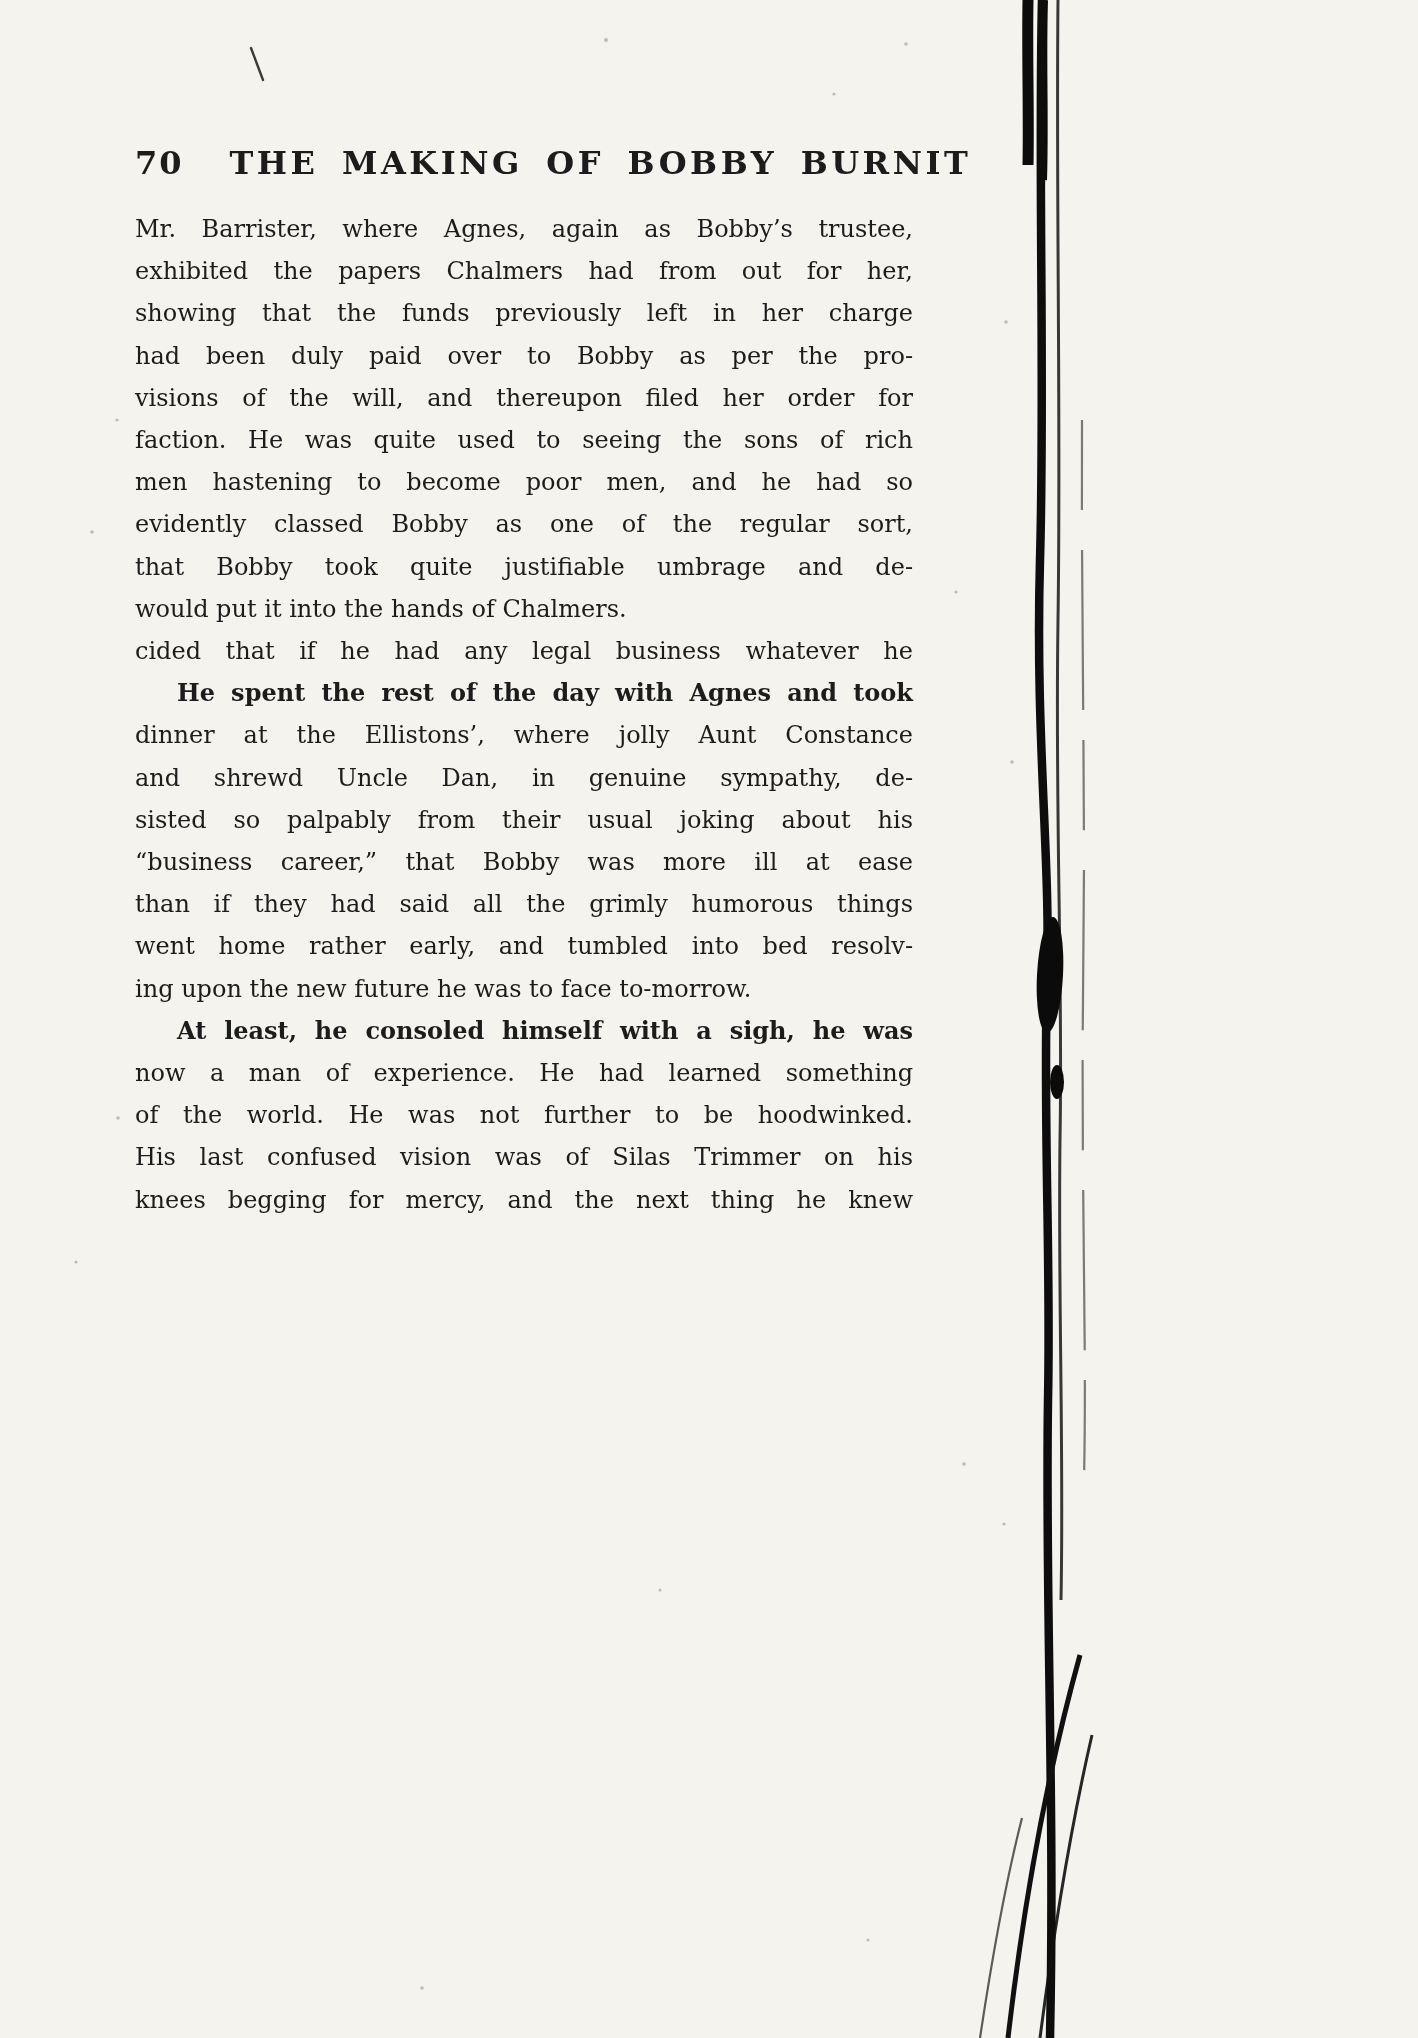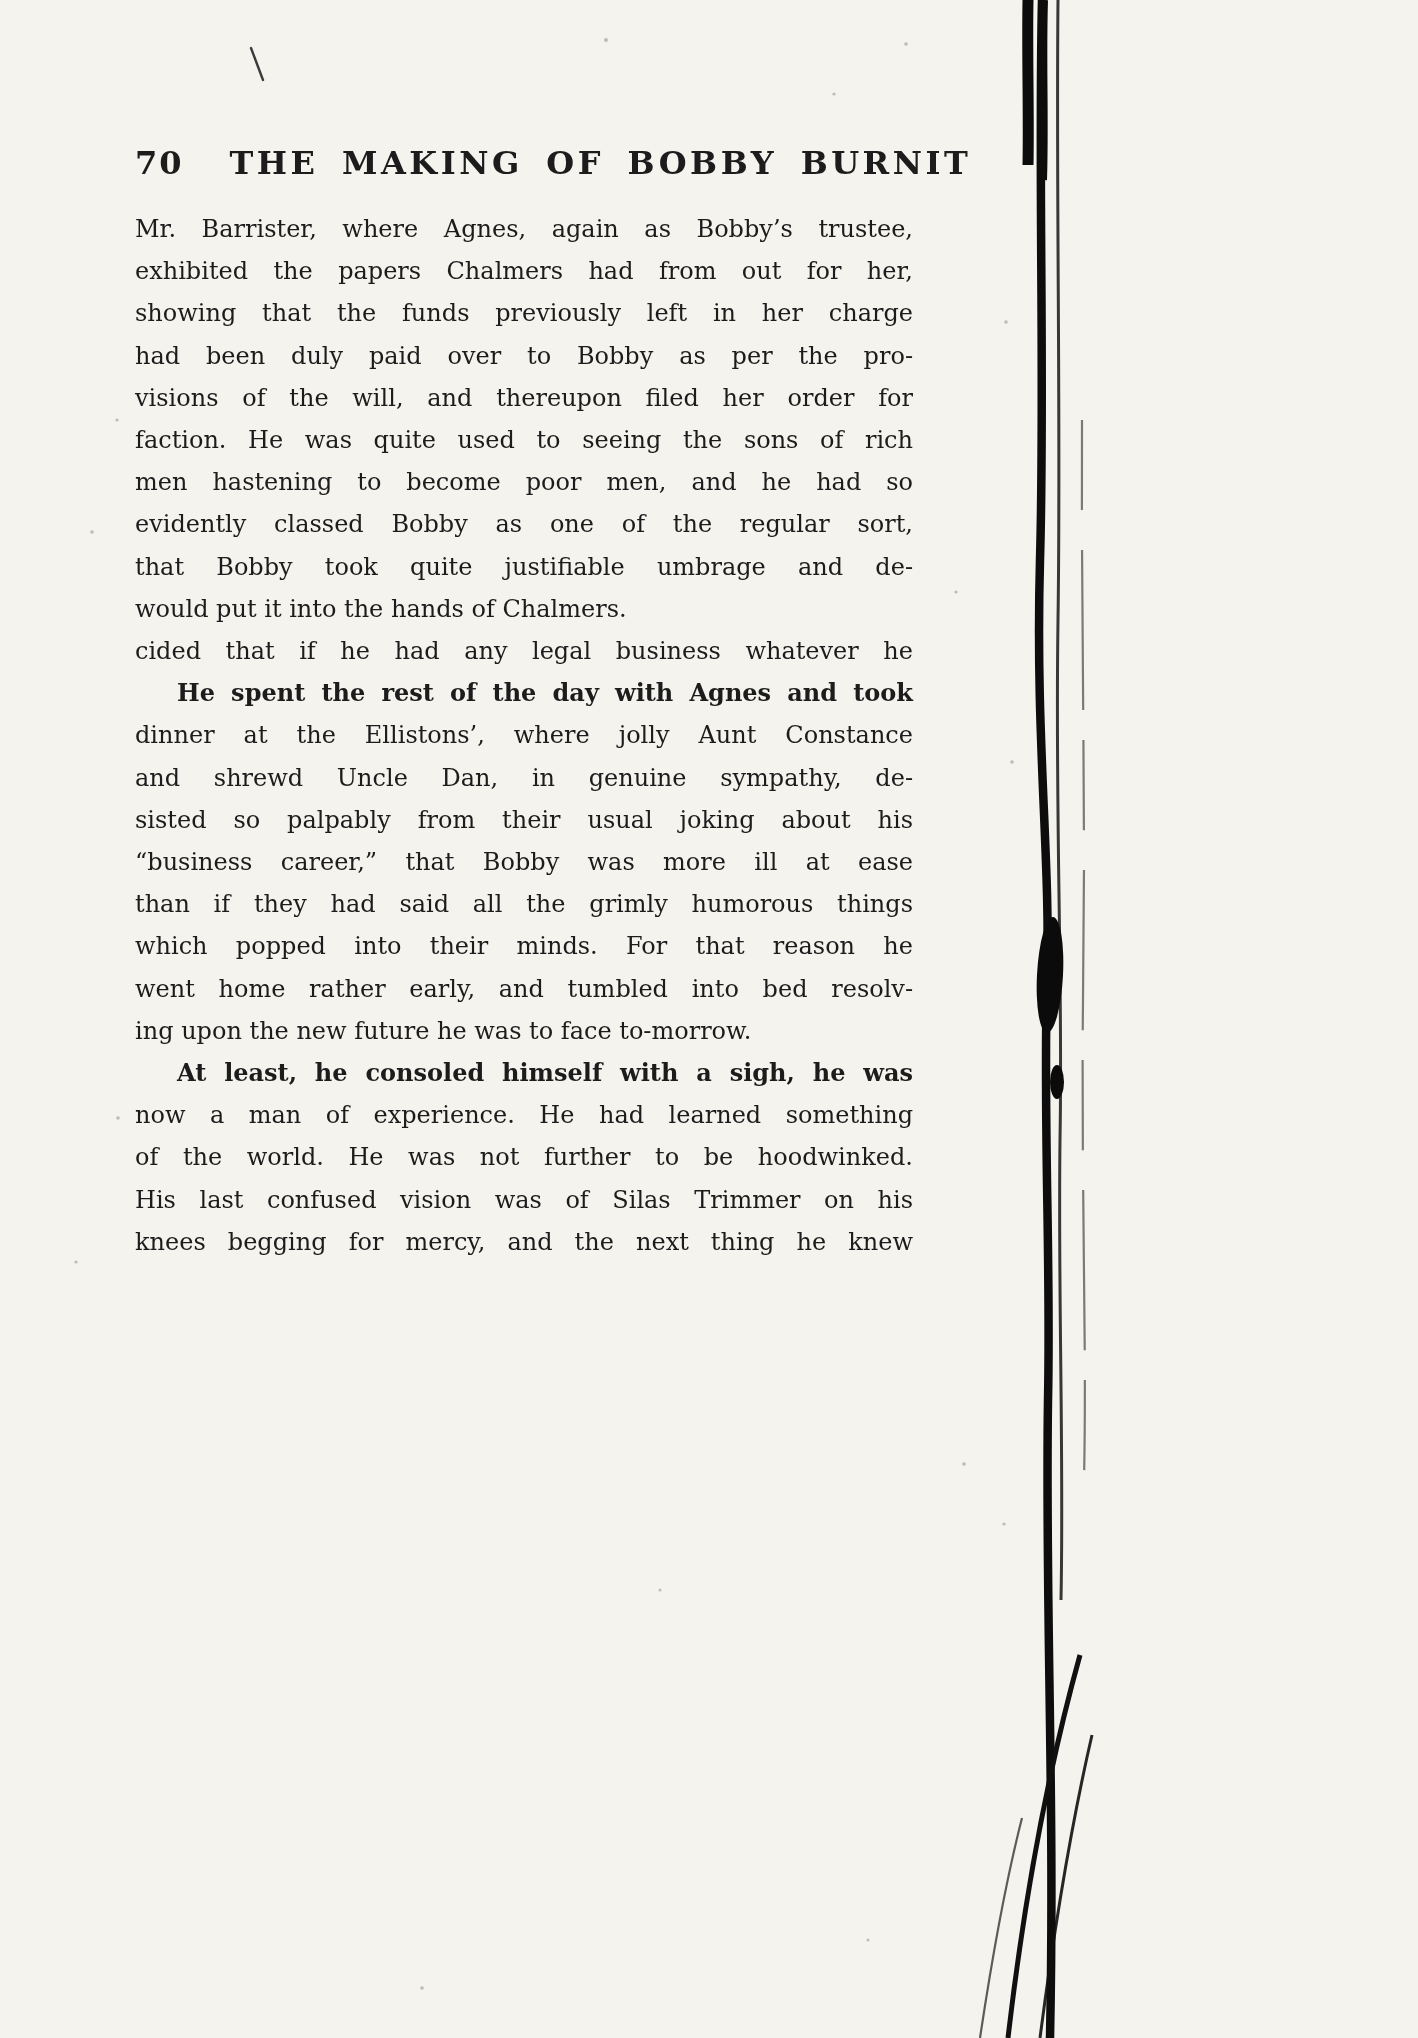--- a/index.html
+++ b/index.html
@@ -134,21 +134,20 @@
         <div class="line last-left">would put it into the hands of Chalmers.</div>
         <div class="line">cided that if he had any legal business whatever he</div>
       </div>
       <div class="paragraph indent">
         <div class="line">He spent the rest of the day with Agnes and took</div>
         <div class="line">dinner at the Ellistons’, where jolly Aunt Constance</div>
         <div class="line">and shrewd Uncle Dan, in genuine sympathy, de-</div>
         <div class="line">sisted so palpably from their usual joking about his</div>
         <div class="line">“business career,” that Bobby was more ill at ease</div>
         <div class="line">than if they had said all the grimly humorous things</div>
-        <div class="line">which popped into their minds. For that reason he</div>
         <div class="line">went home rather early, and tumbled into bed resolv-</div>
         <div class="line last-left">ing upon the new future he was to face to-morrow.</div>
       </div>
       <div class="paragraph indent">
         <div class="line">At least, he consoled himself with a sigh, he was</div>
         <div class="line">now a man of experience. He had learned something</div>
         <div class="line">of the world. He was not further to be hoodwinked.</div>
         <div class="line">His last confused vision was of Silas Trimmer on his</div>
         <div class="line">knees begging for mercy, and the next thing he knew</div>
       </div>

